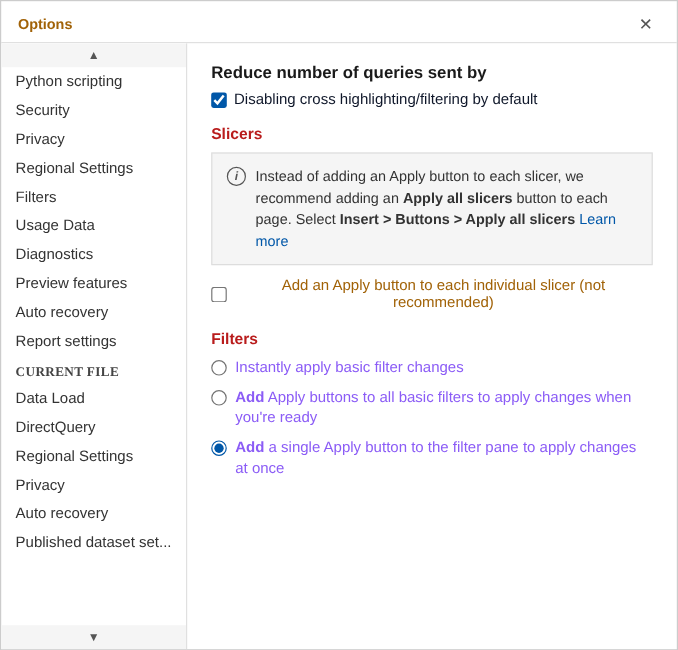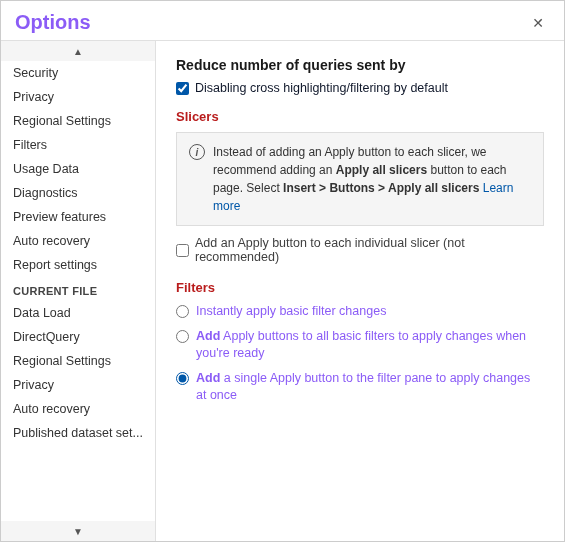--- a/index.html
+++ b/index.html
@@ -23,23 +23,23 @@
       position: relative;
     }
     .dialog-title-bar {
       display: flex;
       align-items: center;
       justify-content: space-between;
       padding: 10px 14px 6px 14px;
       flex-shrink: 0;
     }
     .dialog-title {
-      font-size: 20px;
+      font-size: 12px;
       font-weight: 600;
-      color: #8b5cf6;
+      color: #a16207;
     }
     .close-btn {
       cursor: pointer;
       color: #555;
       font-size: 14px;
       background: none;
       border: none;
       padding: 2px 6px;
       line-height: 1;
     }
@@ -75,20 +75,21 @@
       overflow: hidden;
       text-overflow: ellipsis;
     }
     .sidebar-section-header {
       padding: 8px 12px 4px 12px;
       font-size: 11px;
       font-weight: 700;
       color: #444;
       letter-spacing: 0.3px;
       cursor: default;
+      font-family: Liberation Serif, serif;
     }
     .scroll-arrow {
       width: 100%;
       height: 20px;
       display: flex;
       align-items: center;
       justify-content: center;
       background: #f5f5f5;
       cursor: pointer;
       color: #555;
@@ -163,22 +164,23 @@
       gap: 6px;
       margin-bottom: 16px;
     }
     .add-apply-row input[type="checkbox"] {
       width: 13px;
       height: 13px;
       cursor: pointer;
     }
     .add-apply-row label {
       font-size: 12.5px;
-      color: #404040;
-      cursor: pointer;
+      color: #a16207;
+      cursor: pointer;
+      text-align: center;
     }
     .filters-section { margin-top: 4px; }
     .radio-row {
       display: flex;
       align-items: flex-start;
       gap: 7px;
       margin-bottom: 7px;
     }
     .radio-row input[type="radio"] {
       accent-color: #0057a8;
@@ -232,20 +234,21 @@
     <button class="close-btn">✕</button>
   </div>
 
   <div class="dialog-body">
 
     <div class="sidebar">
       <div class="scroll-arrow">▲</div>
       <div class="sidebar-scroll">
 
         <div id="sidebar-global">
+            <div class="sidebar-item">Python scripting</div>
             <div class="sidebar-item">Security</div>
             <div class="sidebar-item">Privacy</div>
             <div class="sidebar-item">Regional Settings</div>
             <div class="sidebar-item">Filters</div>
             <div class="sidebar-item">Usage Data</div>
             <div class="sidebar-item">Diagnostics</div>
             <div class="sidebar-item">Preview features</div>
             <div class="sidebar-item">Auto recovery</div>
             <div class="sidebar-item">Report settings</div>
           </div>

